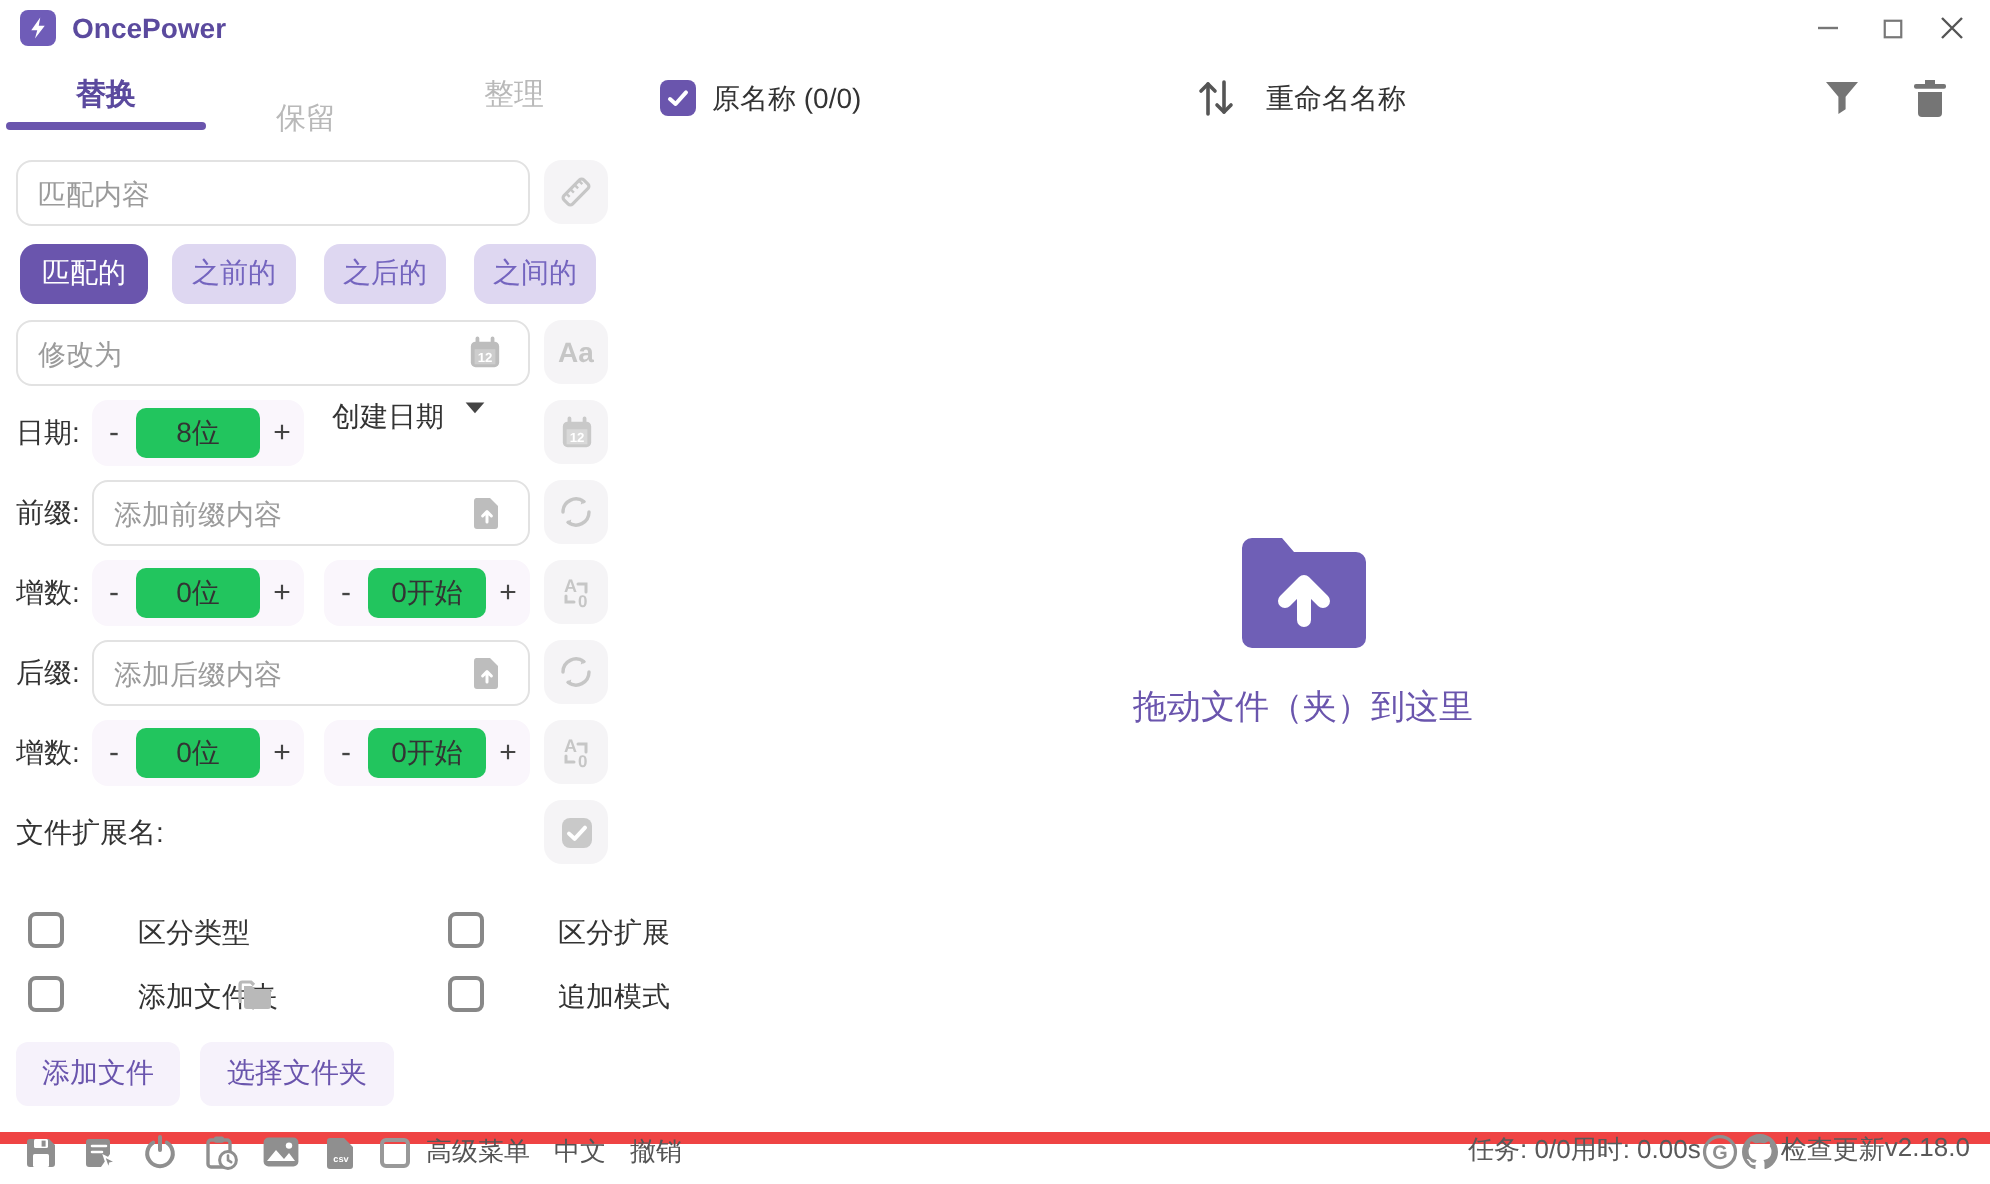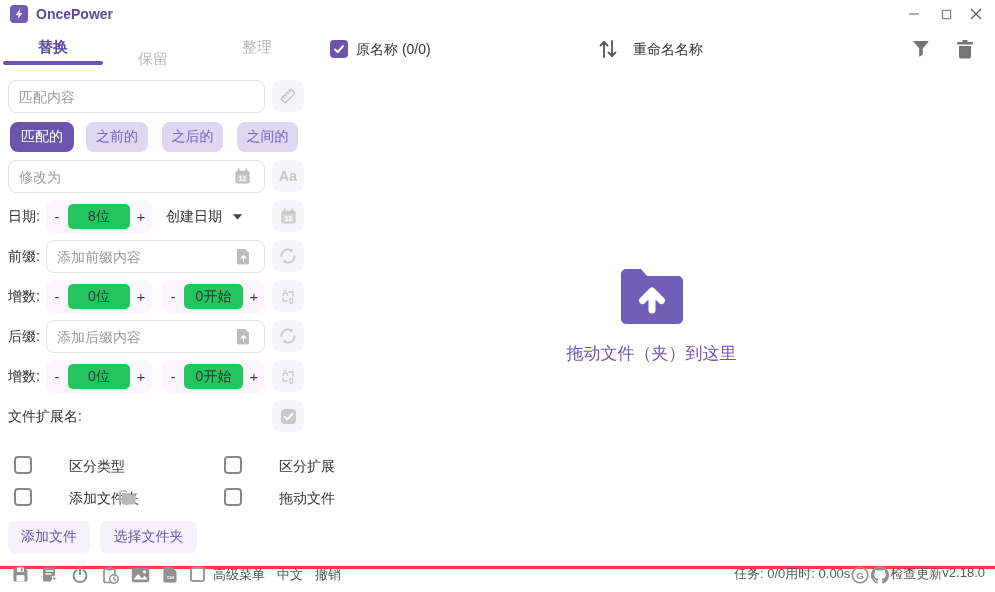--- a/index.html
+++ b/index.html
@@ -31,35 +31,35 @@
   .txt-input { position:absolute; height:33px; border:1px solid #e2e2e2; border-radius:8px; padding:0 10px; font-size:14px; font-family:inherit; color:#333; outline:none; background:#fff; }
   .txt-input::placeholder { color:#9b9b9b; opacity:1; }
   .in-icon { position:absolute; pointer-events:none; }
   .icon-btn { position:absolute; left:272px; width:32px; height:32px; background:#f5f4f6; border:none; border-radius:9px; display:flex; align-items:center; justify-content:center; color:#c6c6c6; cursor:default; }
   .icon-btn .txtic { font-size:14px; font-weight:bold; color:#c6c6c6; }
   .pill { position:absolute; top:122px; height:30px; border:none; border-radius:8px; background:#ded7f1; color:#7465bf; font-size:14px; font-family:inherit; cursor:default; }
   .pill.active { background:#6a55ad; color:#fff; }
   .stepper { position:absolute; height:33px; background:#faf6fc; border-radius:8px; display:flex; align-items:stretch; }
   .step-btn { width:22px; border:none; background:transparent; color:#444; font-size:15px; font-family:inherit; cursor:default; }
   .step-val { flex:1; background:#22c55e; border-radius:5px; margin:4px 0; display:flex; align-items:center; justify-content:center; font-size:14px; color:#333; }
-  .dd { position:absolute; display:flex; align-items:center; gap:10px; height:33px; cursor:default; }
+  .dd { position:absolute; display:flex; gap:10px; height:33px; cursor:default; }
   .dd-label { font-size:14px; color:#333; }
 
   .chk { position:absolute; width:18px; height:18px; border:2px solid #888; border-radius:4px; background:#fff; }
   .chk-label { position:absolute; font-size:14px; color:#333;padding-left:29px; }
 
   .btn-lav { position:absolute; top:521px; height:32px; border:none; border-radius:6px; background:#f6f2fb; color:#6a55ad; font-size:14px; font-family:inherit; cursor:default; }
   .btn-disabled { position:absolute; top:521px; height:32px; border:none; border-radius:16px; background:#e4e4e4; color:#ababab; font-size:14px; font-family:inherit; cursor:default; }
 
   
   .dropzone { position:absolute; left:308px; top:70px; width:687px; height:490px; display:flex; flex-direction:column; align-items:center; justify-content:center; }
   .drop-hint { margin-top:18px; font-size:17px; color:#6a55ad; }
 
   
-  .statusbar { position:absolute; left:0; top:566px; width:995px; height:14px; border-top:3px solid #ef4444; display:flex; align-items:center; font-size:13px; color:#555; }
+  .statusbar { position:absolute; left:0; top:566px; width:995px; height:14px; border-top:6px solid #ef4444; display:flex; align-items:center; font-size:13px; color:#555; }
   .sb-ic { display:inline-flex; align-items:center; justify-content:center; width:20px; height:20px; margin-right:10px; cursor:default; }
   .sb-left { display:flex; align-items:center; padding-left:10px; }
   .sb-right { display:flex; align-items:flex-start; margin-left:auto; padding-right:10px; color:#595959; }
   .sb-chk { width:15px; height:15px; border:2px solid #999; border-radius:3px; margin-right:8px; }
   .sb-txt { margin-right:12px; cursor:default; }
 </style>
 </head>
 <body>
 
 <div id="app">
@@ -265,21 +265,21 @@
 
   <div class="chk" style="left:14px; top:488px;"></div>
   <div class="chk-label" style="left:40px; top:490px;">添加文件夹</div>
   <div style="position:absolute; left:118px; top:489px;">
     <svg width="19" height="17" viewBox="0 0 19 17">
         <path d="M4 4h4l1.5 1.5H16a1.5 1.5 0 0 1 1.5 1.5v7A1.5 1.5 0 0 1 16 15.5H5.5A1.5 1.5 0 0 1 4 14z" fill="#b9b9b9"></path>
         <path d="M2 12.5V3.2A1.2 1.2 0 0 1 3.2 2h4.3L9 3.5" fill="none" stroke="#b9b9b9" stroke-width="1.6"></path>
       </svg>
   </div>
   <div class="chk" style="left:224px; top:488px;"></div>
-  <div class="chk-label" style="left:250px; top:490px;">拖动文件</div>
+  <div class="chk-label" style="left:250px; top:490px;">追加模式</div>
 
   <button class="btn-lav" style="left:8px; width:82px;">添加文件</button>
   <button class="btn-lav" style="left:100px; width:97px;">选择文件夹</button>
 
   <div class="dropzone">
     <svg width="70" height="58" viewBox="0 0 70 58">
       <path d="M4 8a5 5 0 0 1 5-5h15l6 7h31a5 5 0 0 1 5 5v38a5 5 0 0 1-5 5H9a5 5 0 0 1-5-5z" fill="#6f5fb6"></path>
       <path d="M35 44V26 M25.5 34.5 35 25l9.5 9.5" stroke="#fff" stroke-width="7" fill="none" stroke-linecap="round" stroke-linejoin="round"></path>
     </svg>
     <div class="drop-hint">拖动文件（夹）到这里</div>

